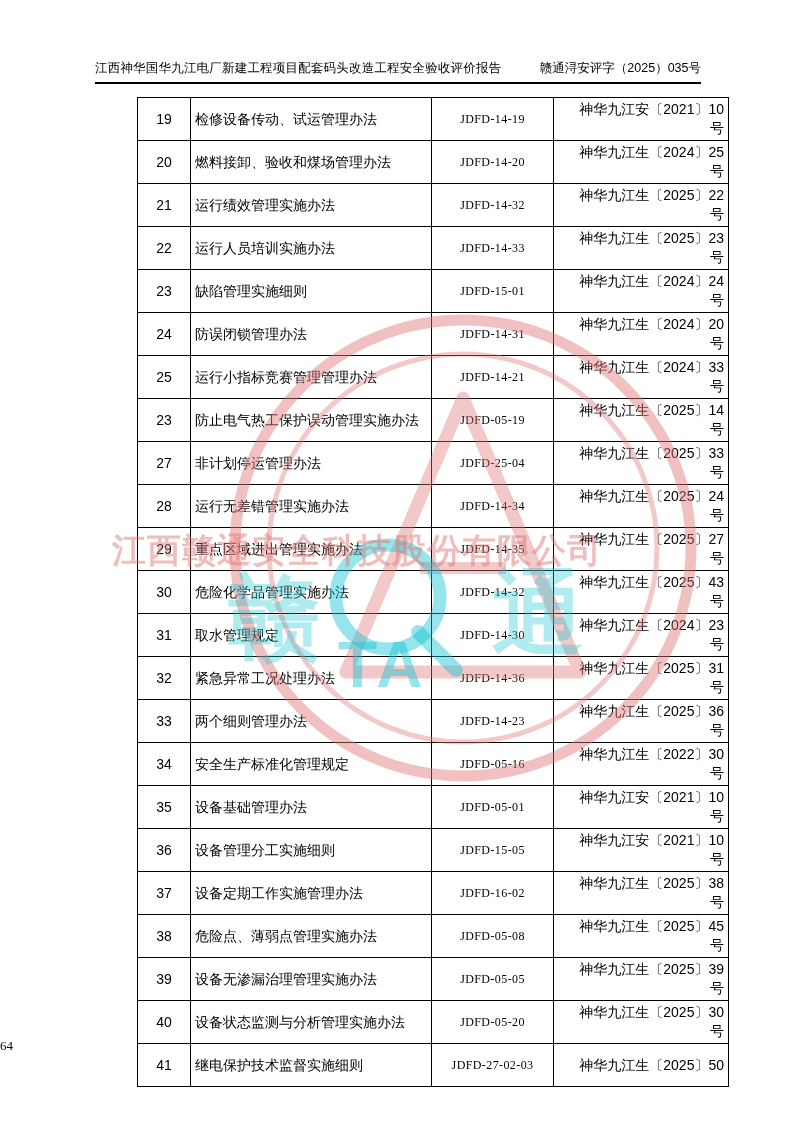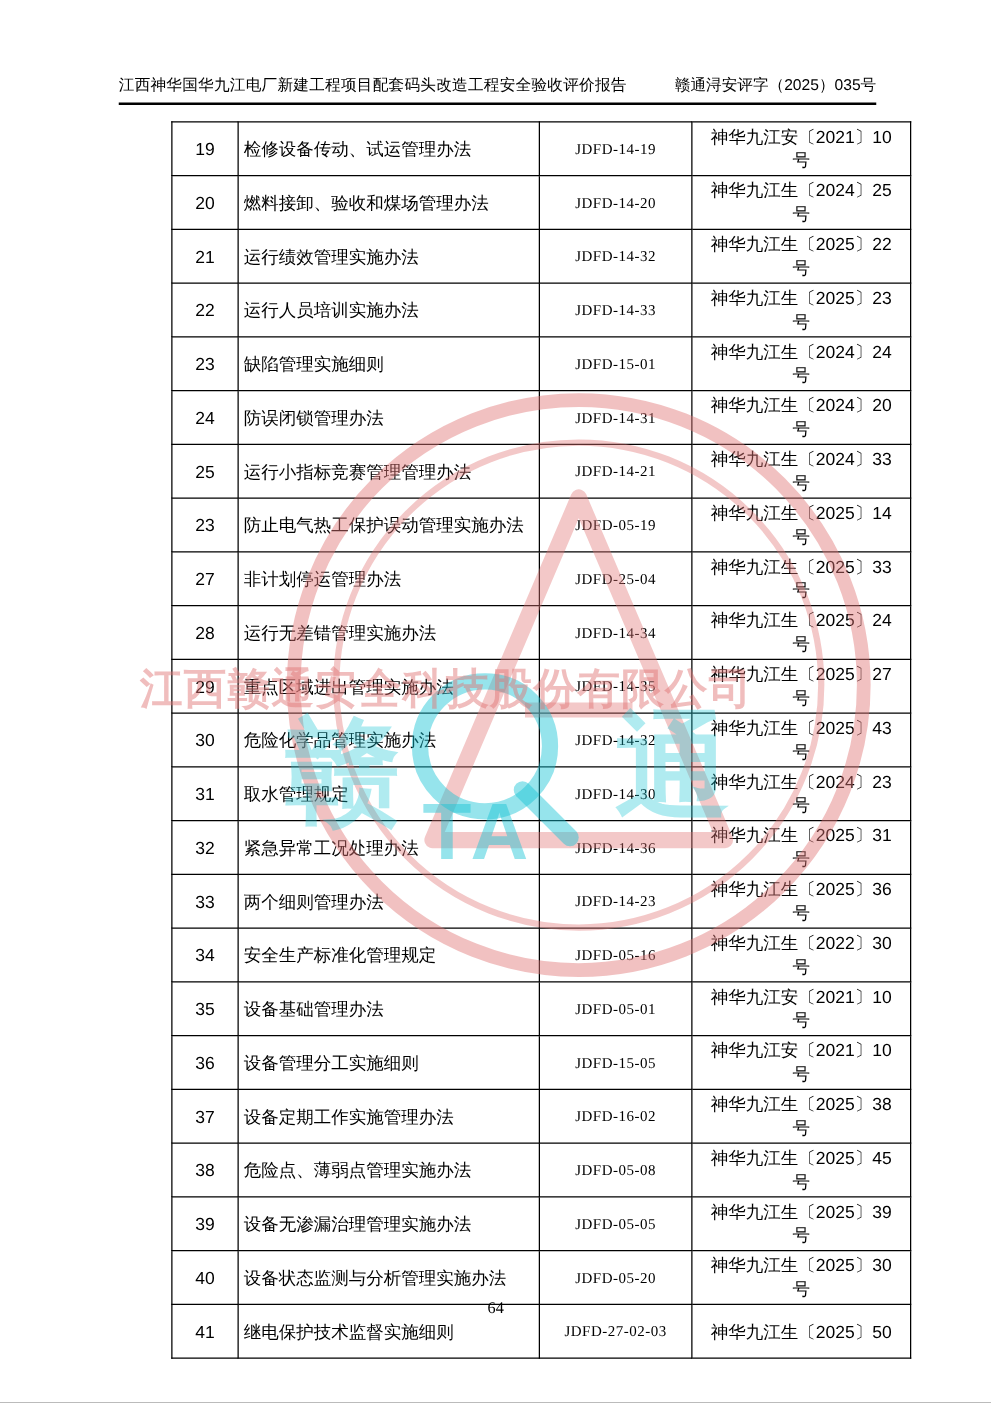--- a/index.html
+++ b/index.html
@@ -36,25 +36,25 @@
     padding:2px 4px;
     overflow:hidden;
   }
   td.c-no{width:44px;text-align:center;}
   td.c-name{width:230px;text-align:left;padding-right:6px;}
   td.c-code{
     width:113px;text-align:center;
     font-family:"Liberation Serif","DejaVu Serif",serif;
     font-size:12px;letter-spacing:0.4px;
   }
-  td.c-doc{width:166px;text-align:center;white-space:pre-line;}
+  td.c-doc{width:166px;text-align:right;white-space:pre-line;}
   
   .page-footer{
     position:absolute;left:0;top:1038px;width:100%;
-    text-align:center;
+    text-align:left;
     font-family:"Liberation Serif","DejaVu Serif",serif;
     font-size:13px;
   }
   
   .watermark{position:absolute;inset:0;pointer-events:none;z-index:5;}
   .wm-seal-svg{position:absolute;left:0;top:0;}
   .wm-company{
     position:absolute;left:112px;top:528px;width:600px;
     font-size:34px;font-weight:bold;letter-spacing:1px;
     color:rgba(224,118,118,0.48);

